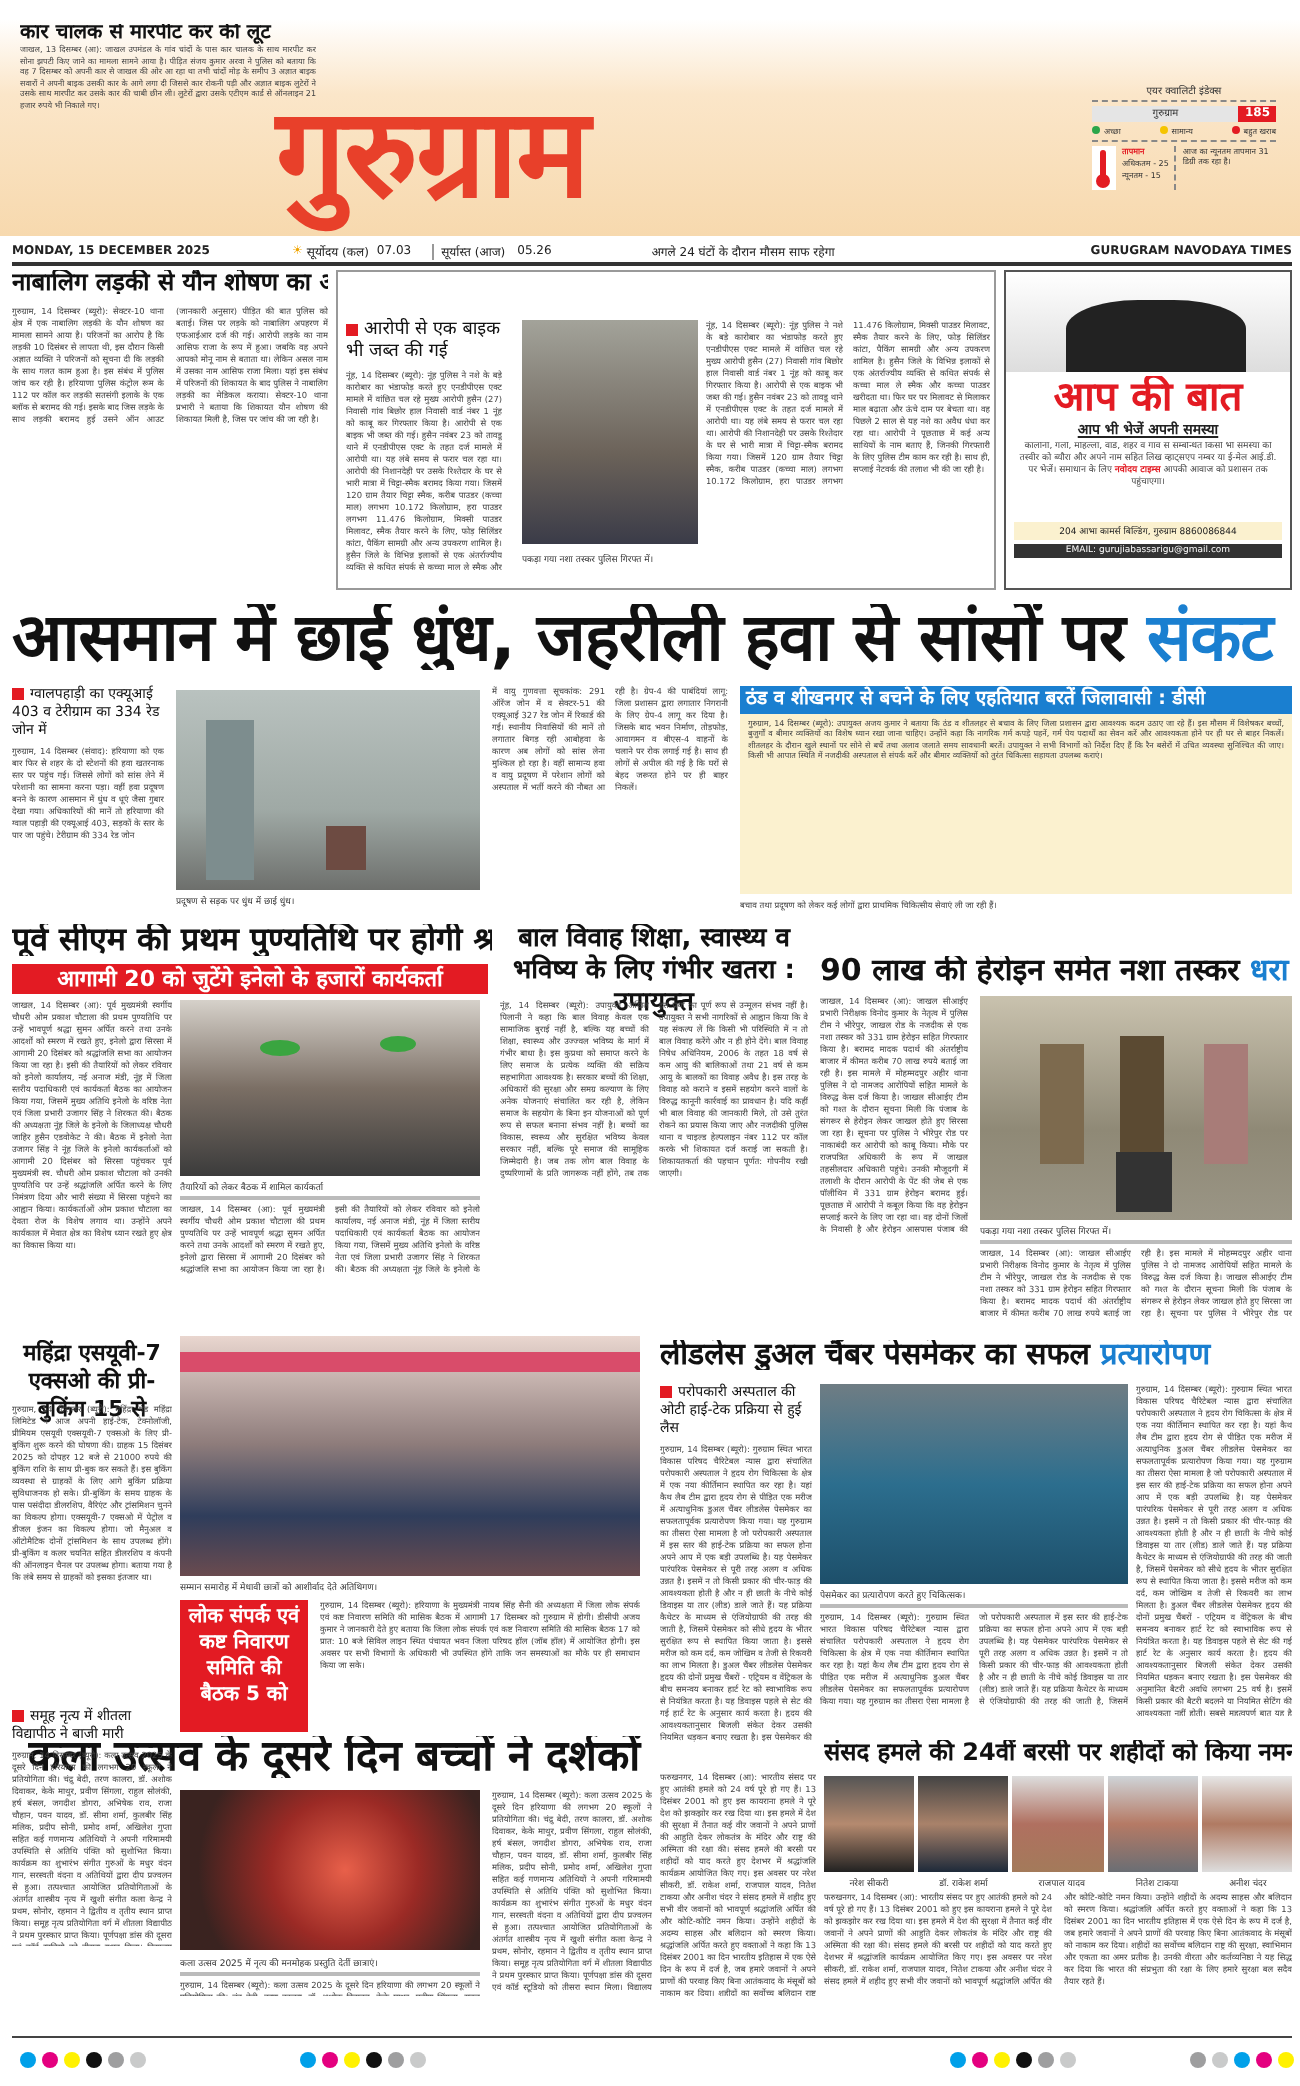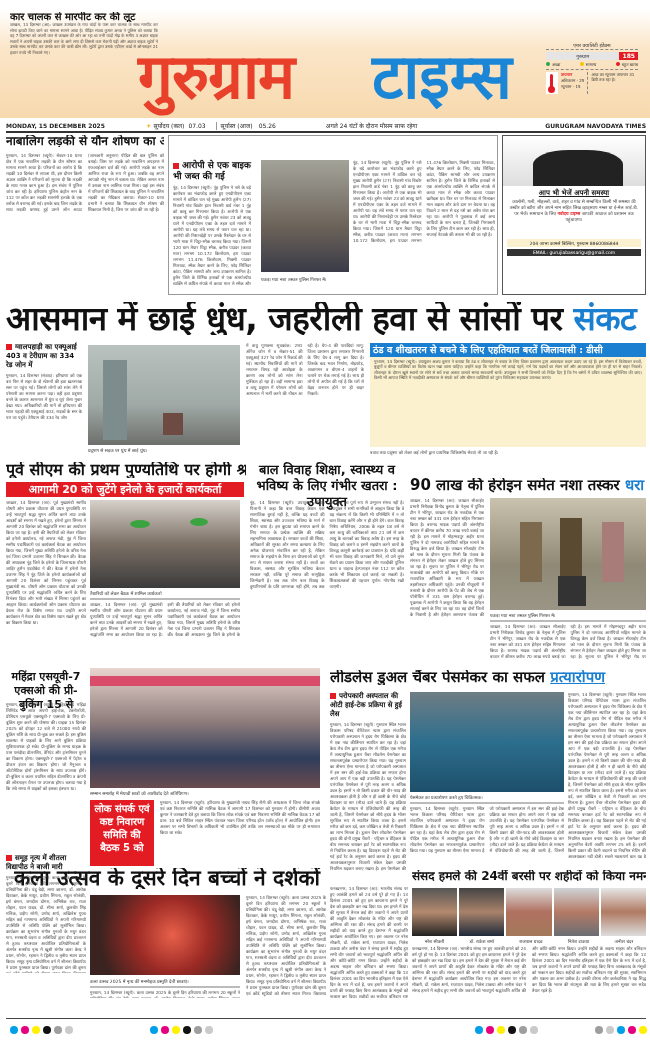--- a/index.html
+++ b/index.html
@@ -1,40 +1,39 @@
 <!DOCTYPE html>
 <html><head>
 <meta charset="utf-8">
 <style>
 *{box-sizing:border-box;margin:0;padding:0}
 body{width:650px;height:1043px;background:#fff;font-family:"DejaVu Sans",sans-serif;color:#222;position:relative;overflow:hidden}
 .abs{position:absolute}
 .txt{font-size:4.2px;line-height:6px;color:#444;text-align:justify;overflow:hidden}
 .head{font-family:"DejaVu Sans",sans-serif;font-weight:bold;color:#111;white-space:nowrap;overflow:hidden;line-height:1}
 .blue{color:#1a7fd0}
-.sub{font-weight:bold;font-size:9px;line-height:11px;color:#111}
+.sub{font-weight:normal;font-size:9px;line-height:11px;color:#111}
 .sub::before{content:"";display:inline-block;width:6px;height:6px;background:#e31b23;margin-right:3px;vertical-align:middle}
 .cap{font-size:4.5px;color:#333;white-space:nowrap;overflow:hidden}
 .img{background:#8a8d92;overflow:hidden}
 .rule{background:#bbb;height:2px}
 #masthead{left:0;top:0;width:650px;height:118px;background:linear-gradient(#fff 8%,#fbe6c9 40%,#f7d9ae 100%)}
 .logo-red{font-size:62px;color:#e8402a;font-weight:bold;letter-spacing:-1px;line-height:1}
 .logo-blue{color:#1c86d6;font-weight:bold;line-height:1}
 .dot{display:inline-block;width:8px;height:8px;border-radius:50%;margin-right:2px}
 </style>
 </head>
 <body>
 
 <div id="masthead" class="abs">
   <div class="abs" style="left:10px;top:12px;width:148px">
     <div class="head" style="font-size:10px;margin-bottom:0">कार चालक से मारपीट कर की लूट</div>
     <div class="txt" style="height:80px;font-size:4px;line-height:5.5px">जाखल, 13 दिसम्बर (आ): जाखल उपमंडल के गांव चांदों के पास कार चालक के साथ मारपीट कर सोना झपटी किए जाने का मामला सामने आया है। पीड़ित संजय कुमार अरवा ने पुलिस को बताया कि वह 7 दिसम्बर को अपनी कार से जाखल की ओर आ रहा था तभी चांदों मोड़ के समीप 3 अज्ञात बाइक सवारों ने अपनी बाइक उसकी कार के आगे लगा दी जिससे कार रोकनी पड़ी और अज्ञात बाइक लुटेरों ने उसके साथ मारपीट कर उसके कार की चाबी छीन ली। लुटेरों द्वारा उसके एटीएम कार्ड से ऑनलाइन 21 हजार रुपये भी निकाले गए।</div>
   </div>
   <div class="abs logo-red" style="left:138px;top:46px">गुरुग्राम</div>
-  <div class="abs logo-blue" style="left:372px;top:46px;font-size:62px">टाइम्स</div>
 
   <div class="abs" style="left:546px;top:42px;width:92px;font-size:5px;color:#333">
     <div style="text-align:center;border-bottom:1px dashed #888;padding-bottom:1px">एयर क्वालिटी इंडेक्स</div>
     <div style="display:flex;margin-top:2px">
       <div style="flex:1;background:#e5e5e5;text-align:center;line-height:8px">गुरुग्राम</div>
       <div style="background:#e31b23;color:#fff;font-weight:bold;padding:0 3px;line-height:8px;font-size:6px">185</div>
     </div>
     <div style="display:flex;justify-content:space-between;margin-top:2px;font-size:4px;border-bottom:1px dashed #888;padding-bottom:2px">
       <span><span class="dot" style="background:#2aa64a;width:4px;height:4px"></span><span>अच्छा</span></span>
       <span><span class="dot" style="background:#f5c400;width:4px;height:4px"></span><span>सामान्य</span></span>
@@ -79,41 +78,42 @@
   </div>
   <div class="abs img" style="left:92px;top:24px;width:88px;height:112px;background:linear-gradient(#a3a39a,#6b6259 60%,#3a3b48)"></div>
   <div class="abs cap" style="left:92px;top:140px;width:100px">पकड़ा गया नशा तस्कर पुलिस गिरफ्त में।</div>
   <div class="abs txt" style="left:184px;top:24px;width:142px;height:130px;column-count:2;column-gap:5px">नूंह, 14 दिसम्बर (ब्यूरो): नूंह पुलिस ने नशे के बड़े कारोबार का भंडाफोड़ करते हुए एनडीपीएस एक्ट मामले में वांछित चल रहे मुख्य आरोपी हुसैन (27) निवासी गांव बिछोर हाल निवासी वार्ड नंबर 1 नूंह को काबू कर गिरफ्तार किया है। आरोपी से एक बाइक भी जब्त की गई। हुसैन नवंबर 23 को तावडू थाने में एनडीपीएस एक्ट के तहत दर्ज मामले में आरोपी था। यह लंबे समय से फरार चल रहा था। आरोपी की निशानदेही पर उसके रिश्तेदार के घर से भारी मात्रा में चिट्टा-स्मैक बरामद किया गया। जिसमें 120 ग्राम तैयार चिट्टा स्मैक, करीब पाउडर (कच्चा माल) लगभग 10.172 किलोग्राम, हरा पाउडर लगभग 11.476 किलोग्राम, मिक्सी पाउडर मिलावट, स्मैक तैयार करने के लिए, फोड़ सिलिंडर कांटा, पैकिंग सामग्री और अन्य उपकरण शामिल है। हुसैन जिले के विभिन्न इलाकों से एक अंतर्राज्यीय व्यक्ति से कथित संपर्क से कच्चा माल ले स्मैक और कच्चा पाउडर खरीदता था। फिर घर पर मिलावट से मिलाकर माल बढ़ाता और ऊंचे दाम पर बेचता था। वह पिछले 2 साल से यह नशे का अवैध धंधा कर रहा था। आरोपी ने पूछताछ में कई अन्य साथियों के नाम बताए हैं, जिनकी गिरफ्तारी के लिए पुलिस टीम काम कर रही है। साथ ही, सप्लाई नेटवर्क की तलाश भी की जा रही है।</div>
 </div>
 
 <div class="abs" style="left:502px;top:135px;width:144px;height:160px;border:1px solid #555;background:#fff">
   <div style="height:50px;background:linear-gradient(#fff,#ddd);position:relative">
     <div style="position:absolute;left:30px;top:14px;width:90px;height:36px;background:#222;border-radius:40% 40% 0 0"></div>
   </div>
+  <div class="head" style="font-size:20px;color:#e31b23;text-align:center;margin-top:2px">आप की बात</div>
   <div style="font-size:7px;font-weight:bold;text-align:center;text-decoration:underline;margin:2px 0">आप भी भेजें अपनी समस्या</div>
   <div class="txt" style="padding:0 6px;font-size:4.5px;line-height:6px;text-align:center;height:38px"><span>कालोनी, गली, मोहल्लों, वार्ड, शहर व गांव से सम्बन्धित किसी भी समस्या की तस्वीर को ब्यौरा और अपने नाम सहित लिख व्हाट्सएप नम्बर या ई-मेल आई.डी. पर भेजें। समाधान के लिए</span> <span style="color:#e31b23;font-weight:bold">नवोदय टाइम्स</span> <span>आपकी आवाज को प्रशासन तक पहुंचाएगा।</span></div>
   <div style="background:#fbf1cf;font-size:4.5px;text-align:center;margin:2px 4px;padding:1px">204 आभा कामर्स बिल्डिंग, गुरुग्राम 8860086844</div>
   <div style="background:#333;color:#fff;font-size:4.5px;text-align:center;margin:0 4px;padding:1px">EMAIL: gurujiabassarigu@gmail.com</div>
 </div>
 
 <div class="abs head" style="left:6px;top:302px;width:640px;font-size:33px;letter-spacing:-0.5px"><span>आसमान में छाई धुंध, जहरीली हवा से सांसों पर</span> <span class="blue">संकट</span></div>
 
 <div class="abs" style="left:6px;top:343px;width:76px">
   <div class="sub" style="font-size:7px;line-height:9px;margin-bottom:3px">ग्वालपहाड़ी का एक्यूआई 403 व टेरीग्राम का 334 रेड जोन में</div>
   <div class="txt" style="height:110px">गुरुग्राम, 14 दिसम्बर (संवाद): हरियाणा को एक बार फिर से शहर के दो स्टेशनों की हवा खतरनाक स्तर पर पहुंच गई। जिससे लोगों को सांस लेने में परेशानी का सामना करना पड़ा। वहीं हवा प्रदूषण बनने के कारण आसमान में धुंध व धूएं जैसा गुबार देखा गया। अधिकारियों की मानें तो हरियाणा की ग्वाल पहाड़ी की एक्यूआई 403, सड़कों के स्तर के पार जा पहुंचे। टेरीग्राम की 334 रेड जोन</div>
 </div>
 <div class="abs img" style="left:88px;top:345px;width:152px;height:100px;background:linear-gradient(#b9c2bf,#9fa9a5 60%,#6d6f6c)">
   <div style="position:absolute;left:15px;top:15px;width:24px;height:80px;background:#7d8d8e"></div>
   <div style="position:absolute;left:75px;top:68px;width:20px;height:22px;background:#6d4b42"></div>
 </div>
 <div class="abs cap" style="left:88px;top:447px;width:152px">प्रदूषण से सड़क पर धुंध में छाई धुंध।</div>
 <div class="abs txt" style="left:246px;top:343px;width:118px;height:112px;column-count:2;column-gap:5px">में वायु गुणवत्ता सूचकांक: 291 ऑरेंज जोन में व सेक्टर-51 की एक्यूआई 327 रेड जोन में रिकार्ड की गई। स्थानीय निवासियों की मानें तो लगातार बिगड़ रही आबोहवा के कारण अब लोगों को सांस लेना मुश्किल हो रहा है। वहीं सामान्य हवा व वायु प्रदूषण में परेशान लोगों को अस्पताल में भर्ती करने की नौबत आ रही है। ग्रेप-4 की पाबंदियां लागू: जिला प्रशासन द्वारा लगातार निगरानी के लिए ग्रेप-4 लागू कर दिया है। जिसके बाद भवन निर्माण, तोड़फोड़, आवागमन व बीएस-4 वाहनों के चलाने पर रोक लगाई गई है। साथ ही लोगों से अपील की गई है कि घरों से बेहद जरूरत होने पर ही बाहर निकलें।</div>
 
 <div class="abs" style="left:370px;top:343px;width:276px;height:104px;background:#fbf1cf">
-  <div class="head" style="background:#1a7fd0;color:#fff;font-size:9.5px;padding:2px 3px">ठंड व शीखतरन से बचने के लिए एहतियात बरतें जिलावासी : डीसी</div>
+  <div class="head" style="background:#1a7fd0;color:#fff;font-size:9.5px;padding:2px 3px">ठंड व शीखनगर से बचने के लिए एहतियात बरतें जिलावासी : डीसी</div>
   <div class="txt" style="padding:2px 4px;height:86px;font-size:4px;line-height:5.6px">गुरुग्राम, 14 दिसम्बर (ब्यूरो): उपायुक्त अजय कुमार ने बताया कि ठंड व शीतलहर से बचाव के लिए जिला प्रशासन द्वारा आवश्यक कदम उठाए जा रहे हैं। इस मौसम में विशेषकर बच्चों, बुजुर्गों व बीमार व्यक्तियों का विशेष ध्यान रखा जाना चाहिए। उन्होंने कहा कि नागरिक गर्म कपड़े पहनें, गर्म पेय पदार्थों का सेवन करें और आवश्यकता होने पर ही घर से बाहर निकलें। शीतलहर के दौरान खुले स्थानों पर सोने से बचें तथा अलाव जलाते समय सावधानी बरतें। उपायुक्त ने सभी विभागों को निर्देश दिए हैं कि रैन बसेरों में उचित व्यवस्था सुनिश्चित की जाए। किसी भी आपात स्थिति में नजदीकी अस्पताल से संपर्क करें और बीमार व्यक्तियों को तुरंत चिकित्सा सहायता उपलब्ध कराएं।</div>
 </div>
 <div class="abs txt" style="left:370px;top:450px;width:276px;height:8px">बचाव तथा प्रदूषण को लेकर कई लोगों द्वारा प्राथमिक चिकित्सीय सेवाएं ली जा रही हैं।</div>
 
 <div class="abs head" style="left:6px;top:462px;width:240px;font-size:16px">पूर्व सीएम की प्रथम पुण्यतिथि पर होगी श्रद्धांजलि सभा</div>
 <div class="abs head" style="left:6px;top:482px;width:238px;background:#e31b23;color:#fff;font-size:11px;text-align:center;padding:2px 0">आगामी 20 को जुटेंगे इनेलो के हजारों कार्यकर्ता</div>
 <div class="abs txt" style="left:6px;top:500px;width:80px;height:165px">जाखल, 14 दिसम्बर (आ): पूर्व मुख्यमंत्री स्वर्गीय चौधरी ओम प्रकाश चौटाला की प्रथम पुण्यतिथि पर उन्हें भावपूर्ण श्रद्धा सुमन अर्पित करने तथा उनके आदर्शों को स्मरण में रखते हुए, इनेलो द्वारा सिरसा में आगामी 20 दिसंबर को श्रद्धांजलि सभा का आयोजन किया जा रहा है। इसी की तैयारियों को लेकर रविवार को इनेलो कार्यालय, नई अनाज मंडी, नूंह में जिला स्तरीय पदाधिकारी एवं कार्यकर्ता बैठक का आयोजन किया गया, जिसमें मुख्य अतिथि इनेलो के वरिष्ठ नेता एवं जिला प्रभारी उजागर सिंह ने शिरकत की। बैठक की अध्यक्षता नूंह जिले के इनेलो के जिलाध्यक्ष चौधरी जाहिर हुसैन एडवोकेट ने की। बैठक में इनेलो नेता उजागर सिंह ने नूंह जिले के इनेलो कार्यकर्ताओं को आगामी 20 दिसंबर को सिरसा पहुंचकर पूर्व मुख्यमंत्री स्व. चौधरी ओम प्रकाश चौटाला को उनकी पुण्यतिथि पर उन्हें श्रद्धांजलि अर्पित करने के लिए निमंत्रण दिया और भारी संख्या में सिरसा पहुंचने का आह्वान किया। कार्यकर्ताओं ओम प्रकाश चौटाला का देवता रोज के विशेष लगाव था। उन्होंने अपने कार्यकाल में मेवात क्षेत्र का विशेष ध्यान रखते हुए क्षेत्र का विकास किया था।</div>
 <div class="abs img" style="left:90px;top:500px;width:150px;height:88px;background:linear-gradient(#d6d1ca,#7b6f65 50%,#3b3b3b)">
   <div style="position:absolute;left:40px;top:20px;width:20px;height:8px;background:#3aa540;border-radius:50%"></div>
   <div style="position:absolute;left:100px;top:18px;width:18px;height:8px;background:#3aa540;border-radius:50%"></div>
@@ -141,21 +141,21 @@
 <div class="abs txt" style="left:6px;top:702px;width:80px;height:100px">गुरुग्राम, 14 दिसम्बर (ब्यूरो): महिंद्रा एंड महिंद्रा लिमिटेड ने आज अपनी हाई-टेक, टेक्नोलॉजी, प्रीमियम एसयूवी एक्सयूवी-7 एक्सओ के लिए प्री-बुकिंग शुरू करने की घोषणा की। ग्राहक 15 दिसंबर 2025 को दोपहर 12 बजे से 21000 रुपये की बुकिंग राशि के साथ प्री-बुक कर सकते हैं। इस बुकिंग व्यवस्था से ग्राहकों के लिए आगे बुकिंग प्रक्रिया सुविधाजनक हो सके। प्री-बुकिंग के समय ग्राहक के पास पसंदीदा डीलरशिप, वैरिएंट और ट्रांसमिशन चुनने का विकल्प होगा। एक्सयूवी-7 एक्सओ में पेट्रोल व डीजल इंजन का विकल्प होगा। जो मैनुअल व ऑटोमैटिक दोनों ट्रांसमिशन के साथ उपलब्ध होंगे। प्री-बुकिंग व कलर चयनित सहित डीलरशिप व कंपनी की ऑनलाइन चैनल पर उपलब्ध होगा। बताया गया है कि लंबे समय से ग्राहकों को इसका इंतजार था।</div>
 
 <div class="abs img" style="left:90px;top:668px;width:230px;height:120px;background:linear-gradient(#e9d6cf,#8e7c7b 45%,#2f3d5b 75%,#6a4b4f)">
   <div style="position:absolute;left:0;right:0;top:8px;height:10px;background:#d94c6a"></div>
 </div>
 <div class="abs cap" style="left:90px;top:790px;width:230px">सम्मान समारोह में मेधावी छात्रों को आशीर्वाद देते अतिथिगण।</div>
 
 <div class="abs head" style="left:90px;top:800px;width:64px;height:66px;background:#e31b23;color:#fff;font-size:10px;line-height:13px;white-space:normal;text-align:center;padding:2px">लोक संपर्क एवं कष्ट निवारण समिति की बैठक 5 को</div>
 <div class="abs txt" style="left:160px;top:800px;width:160px;height:60px">गुरुग्राम, 14 दिसम्बर (ब्यूरो): हरियाणा के मुख्यमंत्री नायब सिंह सैनी की अध्यक्षता में जिला लोक संपर्क एवं कष्ट निवारण समिति की मासिक बैठक में आगामी 17 दिसम्बर को गुरुग्राम में होगी। डीसीपी अजय कुमार ने जानकारी देते हुए बताया कि जिला लोक संपर्क एवं कष्ट निवारण समिति की मासिक बैठक 17 को प्रात: 10 बजे सिविल लाइन स्थित पंचायत भवन जिला परिषद हॉल (जॉब हॉल) में आयोजित होगी। इस अवसर पर सभी विभागों के अधिकारी भी उपस्थित होंगे ताकि जन समस्याओं का मौके पर ही समाधान किया जा सके।</div>
 
-<div class="abs head" style="left:330px;top:670px;width:316px;font-size:15px"><span>लीडलेस डुअल चैंबर पेसमेकर का सफल</span> <span class="blue" style="text-decoration:underline">प्रत्यारोपण</span></div>
+<div class="abs head" style="left:330px;top:670px;width:316px;font-size:15px"><span>लीडलेस डुअल चैंबर पेसमेकर का सफल</span> <span class="blue" style="">प्रत्यारोपण</span></div>
 <div class="abs" style="left:330px;top:692px;width:76px">
   <div class="sub" style="font-size:7px;line-height:9px;margin-bottom:3px">परोपकारी अस्पताल की ओटी हाई-टेक प्रक्रिया से हुई लैस</div>
   <div class="txt" style="height:150px">गुरुग्राम, 14 दिसम्बर (ब्यूरो): गुरुग्राम स्थित भारत विकास परिषद चैरिटेबल न्यास द्वारा संचालित परोपकारी अस्पताल ने हृदय रोग चिकित्सा के क्षेत्र में एक नया कीर्तिमान स्थापित कर रहा है। यहां कैथ लैब टीम द्वारा हृदय रोग से पीड़ित एक मरीज में अत्याधुनिक डुअल चैंबर लीडलेस पेसमेकर का सफलतापूर्वक प्रत्यारोपण किया गया। यह गुरुग्राम का तीसरा ऐसा मामला है जो परोपकारी अस्पताल में इस स्तर की हाई-टेक प्रक्रिया का सफल होना अपने आप में एक बड़ी उपलब्धि है। यह पेसमेकर पारंपरिक पेसमेकर से पूरी तरह अलग व अधिक उन्नत है। इसमें न तो किसी प्रकार की चीर-फाड़ की आवश्यकता होती है और न ही छाती के नीचे कोई डिवाइस या तार (लीड) डाले जाते हैं। यह प्रक्रिया कैथेटर के माध्यम से एंजियोग्राफी की तरह की जाती है, जिसमें पेसमेकर को सीधे हृदय के भीतर सुरक्षित रूप से स्थापित किया जाता है। इससे मरीज को कम दर्द, कम जोखिम व तेजी से रिकवरी का लाभ मिलता है। डुअल चैंबर लीडलेस पेसमेकर हृदय की दोनों प्रमुख चैंबरों - एट्रियम व वेंट्रिकल के बीच समन्वय बनाकर हार्ट रेट को स्वाभाविक रूप से नियंत्रित करता है। यह डिवाइस पहले से सेट की गई हार्ट रेट के अनुसार कार्य करता है। हृदय की आवश्यकतानुसार बिजली संकेत देकर उसकी नियमित धड़कन बनाए रखता है। इस पेसमेकर की अनुमानित बैटरी अवधि लगभग 25 वर्ष है। इसमें किसी प्रकार की बैटरी बदलने या नियमित सेटिंग की आवश्यकता नहीं होती। सबसे महत्वपूर्ण बात यह है कि इस तकनीक में इन्फेक्शन या जटिलताओं की संभावना अत्यंत न्यूनतम होती है। क्योंकि इसमें कोई चीरा, पॉकेट या लीड नहीं होती। यह विशेष रूप से बुजुर्गों व उन मरीजों के लिए वरदान है जिनमें संक्रमण का खतरा अधिक रहता है। इस ऐतिहासिक उपलब्धि के पीछे डॉ. नितिन भाटिया की टीम का सहयोग रहा। इस सफल उपलब्धि के लिए डॉ. नितिन भाटिया व उनकी पूरी टीम को बधाई दी गई।</div>
 </div>
 <div class="abs img" style="left:410px;top:692px;width:154px;height:100px;background:linear-gradient(#6f7d84,#2c6e8e 50%,#1d4f6a)"></div>
 <div class="abs cap" style="left:410px;top:794px;width:154px">पेसमेकर का प्रत्यारोपण करते हुए चिकित्सक।</div>
 <div class="abs rule" style="left:410px;top:802px;width:154px"></div>
 <div class="abs txt" style="left:410px;top:806px;width:154px;height:50px;column-count:2;column-gap:5px">गुरुग्राम, 14 दिसम्बर (ब्यूरो): गुरुग्राम स्थित भारत विकास परिषद चैरिटेबल न्यास द्वारा संचालित परोपकारी अस्पताल ने हृदय रोग चिकित्सा के क्षेत्र में एक नया कीर्तिमान स्थापित कर रहा है। यहां कैथ लैब टीम द्वारा हृदय रोग से पीड़ित एक मरीज में अत्याधुनिक डुअल चैंबर लीडलेस पेसमेकर का सफलतापूर्वक प्रत्यारोपण किया गया। यह गुरुग्राम का तीसरा ऐसा मामला है जो परोपकारी अस्पताल में इस स्तर की हाई-टेक प्रक्रिया का सफल होना अपने आप में एक बड़ी उपलब्धि है। यह पेसमेकर पारंपरिक पेसमेकर से पूरी तरह अलग व अधिक उन्नत है। इसमें न तो किसी प्रकार की चीर-फाड़ की आवश्यकता होती है और न ही छाती के नीचे कोई डिवाइस या तार (लीड) डाले जाते हैं। यह प्रक्रिया कैथेटर के माध्यम से एंजियोग्राफी की तरह की जाती है, जिसमें पेसमेकर को सीधे हृदय के भीतर सुरक्षित रूप से स्थापित किया जाता है। इससे मरीज को कम दर्द, कम जोखिम व तेजी से रिकवरी का लाभ मिलता है। डुअल चैंबर लीडलेस पेसमेकर हृदय की दोनों प्रमुख चैंबरों - एट्रियम व वेंट्रिकल के बीच समन्वय बनाकर हार्ट रेट को स्वाभाविक रूप से नियंत्रित करता है। यह डिवाइस पहले से सेट की गई हार्ट रेट के अनुसार कार्य करता है। हृदय की आवश्यकतानुसार बिजली संकेत देकर उसकी नियमित धड़कन बनाए रखता है। इस पेसमेकर की अनुमानित बैटरी अवधि लगभग 25 वर्ष है। इसमें किसी प्रकार की बैटरी बदलने या नियमित सेटिंग की आवश्यकता नहीं होती। सबसे महत्वपूर्ण बात यह है कि इस तकनीक में इन्फेक्शन या जटिलताओं की संभावना अत्यंत न्यूनतम होती है। क्योंकि इसमें कोई चीरा, पॉकेट या लीड नहीं होती। यह विशेष रूप से बुजुर्गों व उन मरीजों के लिए वरदान है जिनमें संक्रमण का खतरा अधिक रहता है। इस ऐतिहासिक उपलब्धि के पीछे डॉ. नितिन भाटिया की टीम का सहयोग रहा। इस सफल उपलब्धि के लिए डॉ. नितिन भाटिया व उनकी पूरी टीम को बधाई दी गई।</div>
 <div class="abs txt" style="left:568px;top:692px;width:78px;height:166px">गुरुग्राम, 14 दिसम्बर (ब्यूरो): गुरुग्राम स्थित भारत विकास परिषद चैरिटेबल न्यास द्वारा संचालित परोपकारी अस्पताल ने हृदय रोग चिकित्सा के क्षेत्र में एक नया कीर्तिमान स्थापित कर रहा है। यहां कैथ लैब टीम द्वारा हृदय रोग से पीड़ित एक मरीज में अत्याधुनिक डुअल चैंबर लीडलेस पेसमेकर का सफलतापूर्वक प्रत्यारोपण किया गया। यह गुरुग्राम का तीसरा ऐसा मामला है जो परोपकारी अस्पताल में इस स्तर की हाई-टेक प्रक्रिया का सफल होना अपने आप में एक बड़ी उपलब्धि है। यह पेसमेकर पारंपरिक पेसमेकर से पूरी तरह अलग व अधिक उन्नत है। इसमें न तो किसी प्रकार की चीर-फाड़ की आवश्यकता होती है और न ही छाती के नीचे कोई डिवाइस या तार (लीड) डाले जाते हैं। यह प्रक्रिया कैथेटर के माध्यम से एंजियोग्राफी की तरह की जाती है, जिसमें पेसमेकर को सीधे हृदय के भीतर सुरक्षित रूप से स्थापित किया जाता है। इससे मरीज को कम दर्द, कम जोखिम व तेजी से रिकवरी का लाभ मिलता है। डुअल चैंबर लीडलेस पेसमेकर हृदय की दोनों प्रमुख चैंबरों - एट्रियम व वेंट्रिकल के बीच समन्वय बनाकर हार्ट रेट को स्वाभाविक रूप से नियंत्रित करता है। यह डिवाइस पहले से सेट की गई हार्ट रेट के अनुसार कार्य करता है। हृदय की आवश्यकतानुसार बिजली संकेत देकर उसकी नियमित धड़कन बनाए रखता है। इस पेसमेकर की अनुमानित बैटरी अवधि लगभग 25 वर्ष है। इसमें किसी प्रकार की बैटरी बदलने या नियमित सेटिंग की आवश्यकता नहीं होती। सबसे महत्वपूर्ण बात यह है कि इस तकनीक में इन्फेक्शन या जटिलताओं की संभावना अत्यंत न्यूनतम होती है। क्योंकि इसमें कोई चीरा, पॉकेट या लीड नहीं होती। यह विशेष रूप से बुजुर्गों व उन मरीजों के लिए वरदान है जिनमें संक्रमण का खतरा अधिक रहता है। इस ऐतिहासिक उपलब्धि के पीछे डॉ. नितिन भाटिया की टीम का सहयोग रहा। इस सफल उपलब्धि के लिए डॉ. नितिन भाटिया व उनकी पूरी टीम को बधाई दी गई।</div>
 

